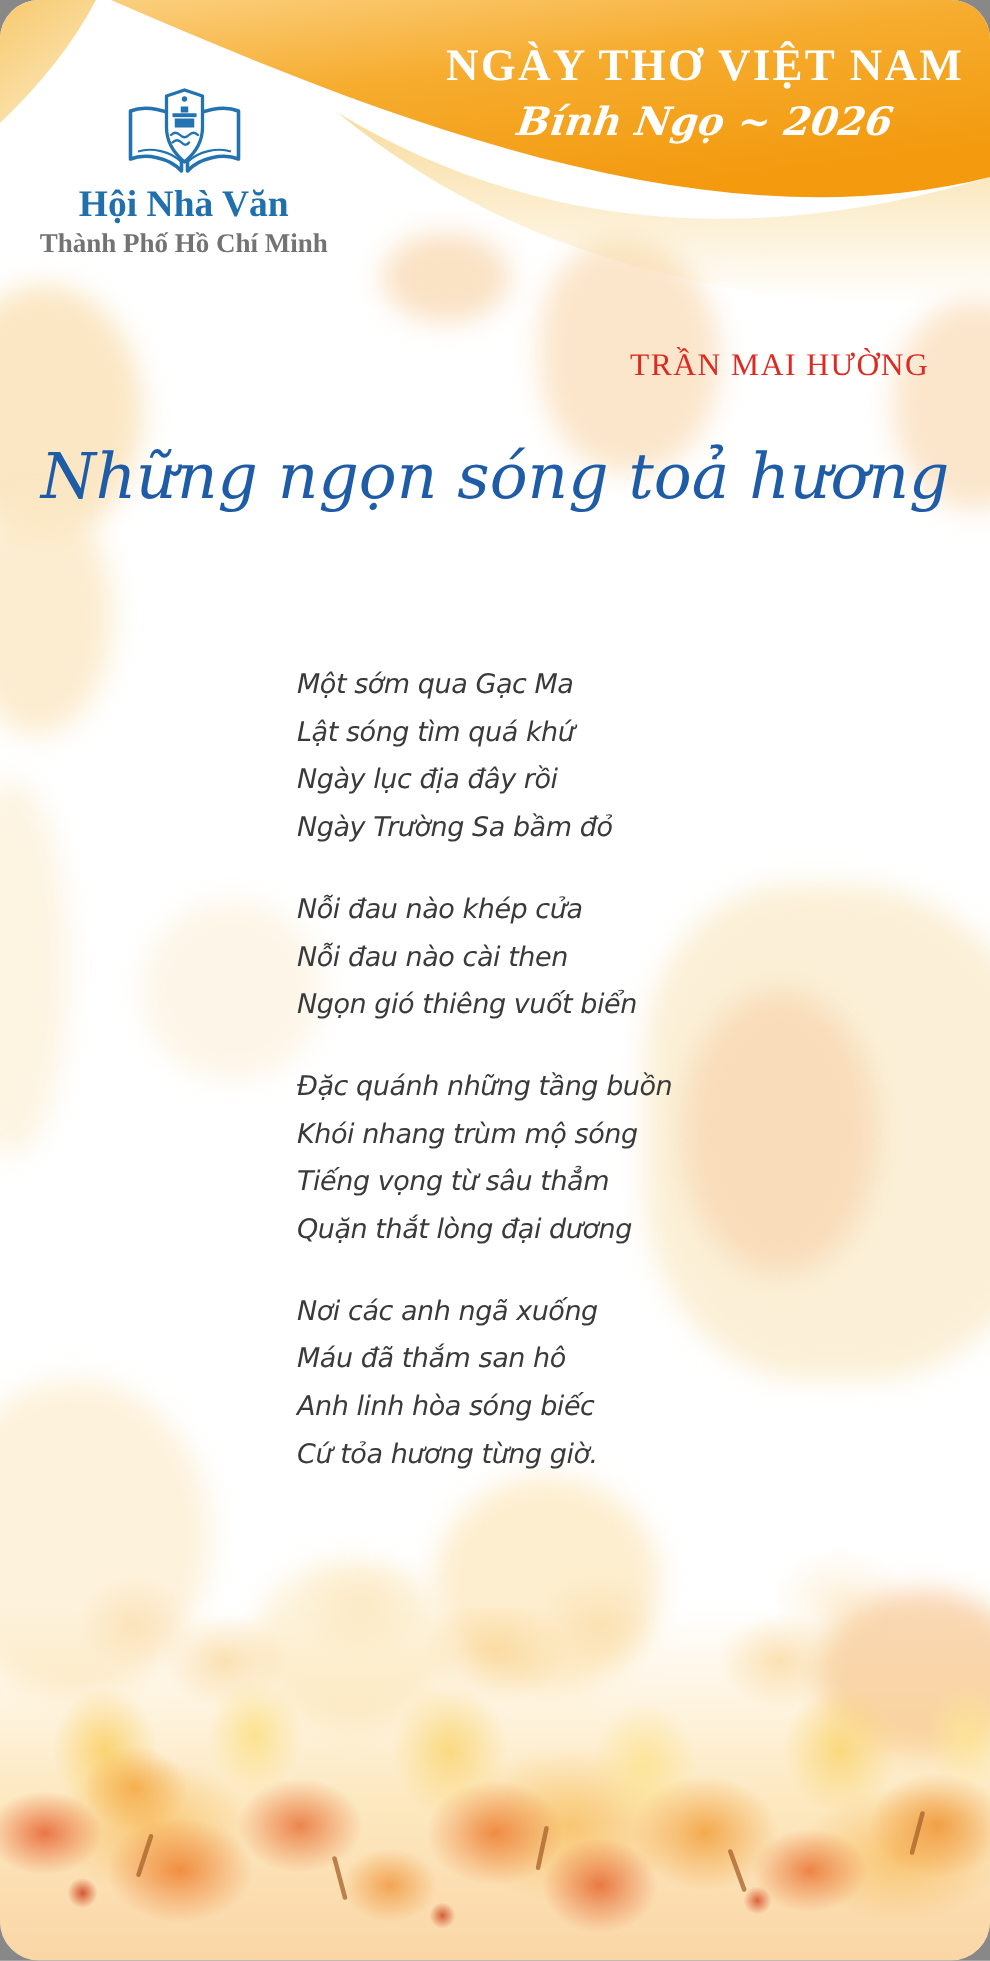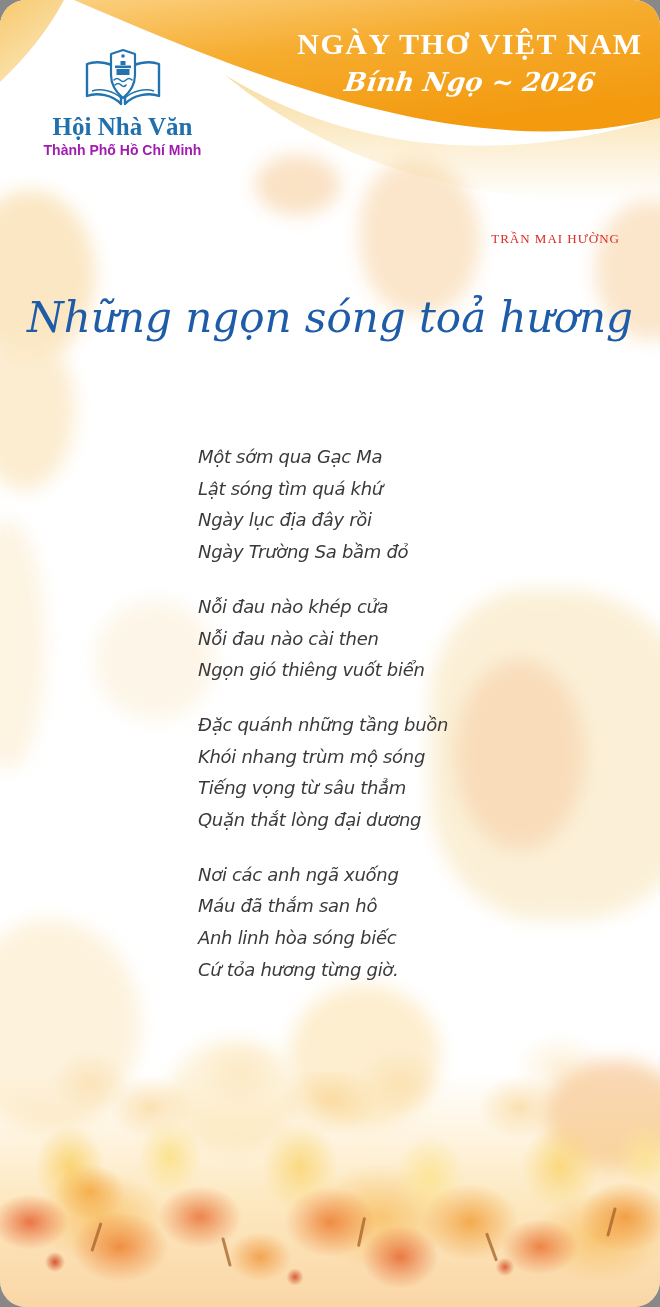--- a/index.html
+++ b/index.html
@@ -67,30 +67,30 @@
 
   
   .header-svg{position:absolute;left:0;top:0;z-index:2;}
   .banner-text{position:absolute;left:280px;top:27px;width:380px;text-align:center;z-index:3;}
   .banner-title{font-family:"Liberation Serif",serif;font-weight:bold;font-size:30px;
       color:#ffffff;letter-spacing:1.5px;white-space:nowrap;}
   .banner-subtitle{margin-top:6px;font-family:"DejaVu Serif",serif;font-style:italic;font-weight:bold;
       font-size:26px;color:#ffffff;transform:skewX(-8deg);white-space:nowrap;}
 
   
-  .logo{position:absolute;left:25px;top:48px;width:195px;text-align:center;z-index:4;}
+  .logo{position:absolute;left:25px;top:58px;width:195px;text-align:center;z-index:4;}
   .logo-icon{display:block;margin:0 auto;}
   .logo-name{font-family:"Liberation Serif",serif;font-weight:bold;font-size:25px;color:#2070ae;
       line-height:1.05;margin-top:2px;white-space:nowrap;}
-  .logo-sub{font-family:Liberation Sans, sans-serif;font-weight:bold;font-size:14px;color:#a21caf;
+  .logo-sub{font-family:Liberation Serif, serif;font-weight:bold;font-size:18px;color:#737373;
       margin-top:2px;white-space:nowrap;}
 
   
-  .author{position:absolute;left:420px;top:231px;width:200px;text-align:right;z-index:4;
-      font-family:"Liberation Serif",serif;font-size:13px;color:#dd2a22;letter-spacing:1px;white-space:nowrap;}
+  .author{position:absolute;left:420px;top:231px;width:200px;text-align:left;z-index:4;
+      font-family:"Liberation Serif",serif;font-size:21px;color:#dd2a22;letter-spacing:1px;white-space:nowrap;}
   .poem-title{position:absolute;left:0;top:293px;width:660px;text-align:center;z-index:4;
       font-family:"DejaVu Serif",serif;font-style:italic;font-size:42px;color:#1e5ca8;white-space:nowrap;}
   .poem{position:absolute;left:198px;top:441px;z-index:4;
       font-family:"DejaVu Sans",sans-serif;font-style:italic;font-size:18px;color:#3a3a3c;
       letter-spacing:-0.3px;}
   .stanza{margin-bottom:23px;}
   .pline{line-height:31.7px;white-space:nowrap;}
 </style>
 </head>
 <body>

